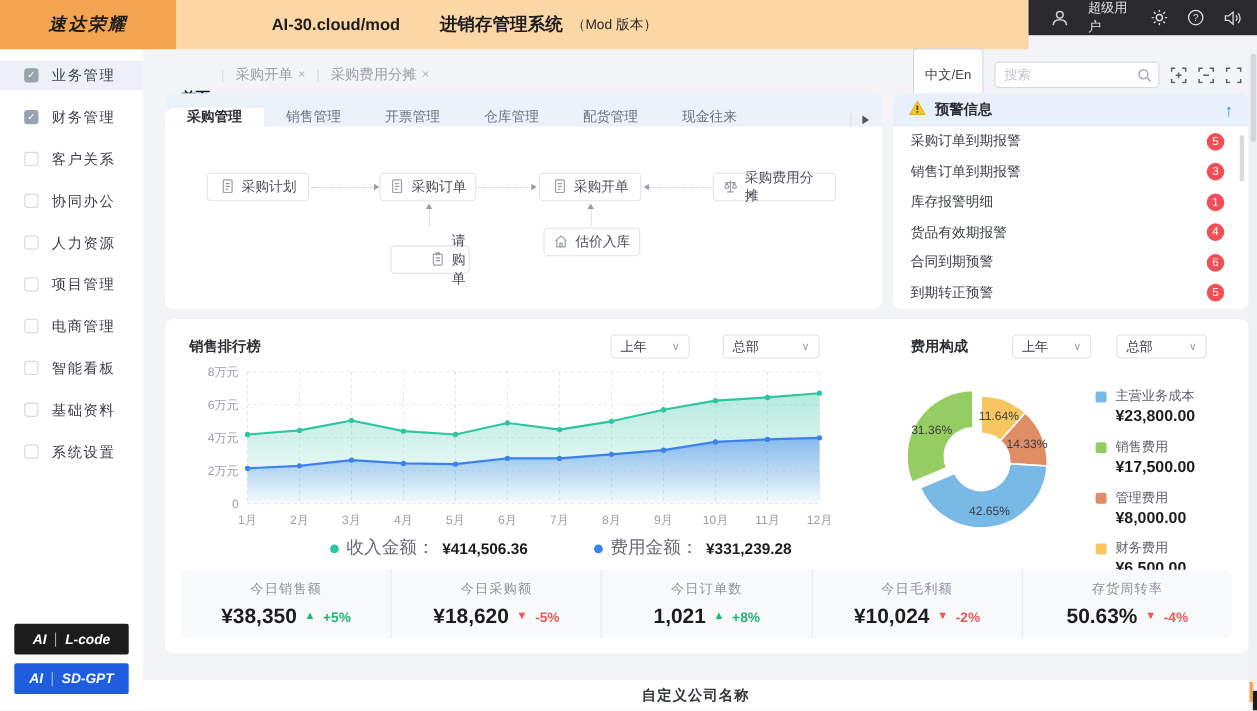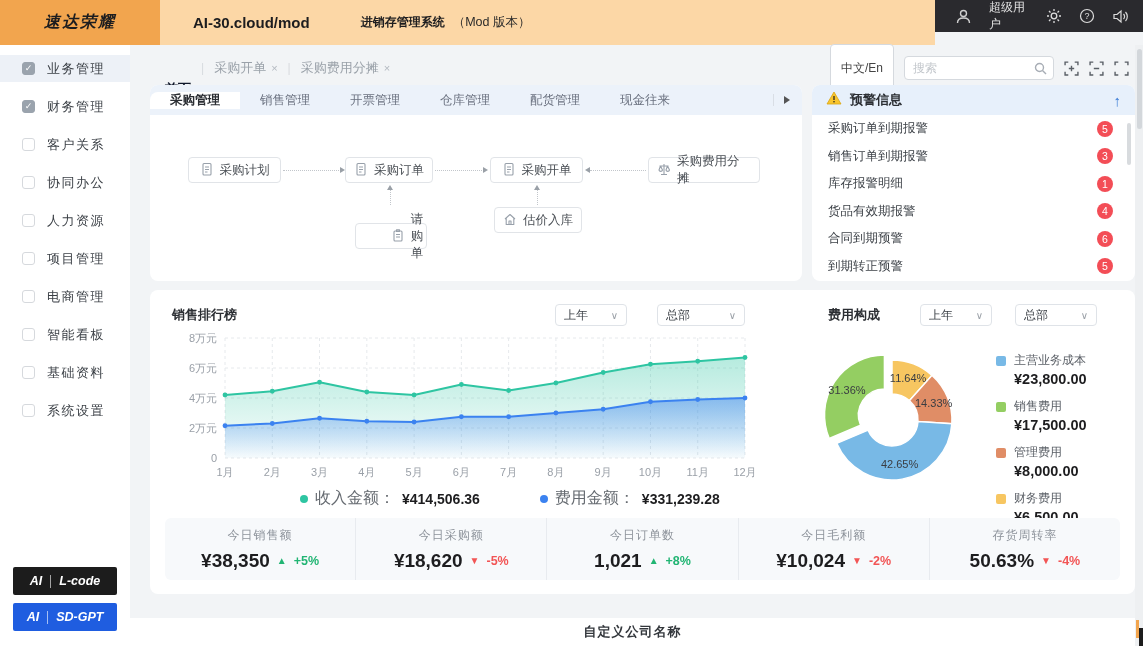--- a/index.html
+++ b/index.html
@@ -3,23 +3,23 @@
 <meta charset="utf-8">
 <style>
   * { margin:0; padding:0; box-sizing:border-box; }
   html,body { width:1143px; height:646px; font-family:"Liberation Sans","DejaVu Sans",sans-serif; background:#f2f4f6; overflow:hidden; }
   .app { position:relative; width:1143px; height:646px; }
 
   
   .topbar { position:absolute; top:0; left:0; width:100%; height:45px; display:flex; }
   .logo-block { width:160px; height:45px; background:#f2a54e; display:flex; align-items:center; justify-content:center;
     font-size:16px; font-weight:bold; font-style:italic; color:#1d1d1f; letter-spacing:2px; }
-  .title-block { flex:1; height:45px; background:#fcd7a6; display:flex; align-items:center; padding-left:33px; }
+  .title-block { flex:1; height:45px; background:#fcd7a6; display:flex; align-items:center; padding-left:87px; }
   .title-block .prod { font-size:15px; font-weight:bold; color:#1d1d1f; }
-  .title-block .sys  { font-size:12px; font-weight:bold; color:#1d1d1f; margin-left:51px;font-family:Liberation Mono, monospace; }
+  .title-block .sys  { font-size:16px; font-weight:bold; color:#1d1d1f; margin-left:36px;font-family:Liberation Mono, monospace; }
   .title-block .edition { font-size:12.5px; color:#2a2a2a; margin-left:8px; }
   .user-block { width:208px; height:32px; background:#2a2a2e; display:flex; align-items:center; gap:17px; padding:0 14px 0 20px; }
   .user-block .uname { font-size:12px; color:#e3e3e3; }
   .uicon { display:inline-flex; align-items:center; justify-content:center; cursor:pointer; }
   .uicon svg { display:block; }
 
   
   .sidebar { position:absolute; left:0; top:45px; width:130px; bottom:0; background:#fff; box-shadow:1px 0 0 #ececee; }
   .menu { padding-top:10px; }
   .menu-item { height:27px; margin-bottom:11px; display:flex; align-items:center; padding-left:22px; gap:12px; cursor:pointer; }
@@ -46,21 +46,21 @@
   .crumb .x { color:#b3b9c0; font-size:11px; cursor:pointer; }
   .top-controls { margin-left:auto; display:flex; align-items:center; gap:10px; }
   .lang-btn { border:1px solid #d5d9de; background:#fff; border-radius:4px; font-size:12px; color:#444; padding:15px 10px; cursor:pointer; }
   .search-box { width:150px; height:24px; border:1px solid #d5d9de; border-radius:4px; background:#fff; display:flex; align-items:center; padding:0 6px 0 8px; }
   .search-box input { border:none; outline:none; flex:1; font-size:12px; color:#333; width:100px; font-family:inherit; }
   .search-box input::placeholder { color:#c3c7cc; }
   .win-icon { cursor:pointer; display:flex; }
 
   
   .flow-card { left:20px; top:40px; width:652px; height:196px; }
-  .module-tabs { height:30px; background:#ecf2fa; border-radius:8px 8px 0 0; display:flex; align-items:center; position:relative; }
+  .module-tabs { height:30px; background:#ecf2fa; border-radius:8px 8px 0 0; display:flex; align-items:flex-end; position:relative; }
   .mtab { padding:0 20px; display:flex; align-items:center; font-size:12.5px; color:#6b7widgets280; color:#6b7280; cursor:pointer; }
   .mtab.active { background:#fff; color:#2b2e33; font-weight:bold; border-radius:8px 0 0 0; }
   .mtab-more { margin-left:auto; display:flex; align-items:center; padding:0 12px; gap:10px; cursor:pointer; }
   .mtab-more .bar { width:1px; height:12px; background:#d9dee5; }
   .mtab-more .tri { width:0; height:0; border-left:6px solid #555; border-top:4px solid transparent; border-bottom:4px solid transparent; }
   .flow { position:relative; height:166px; }
   .flow-node { position:absolute; height:26px; border:1px solid #e1e4e8; border-radius:4px; background:#fff; display:flex; align-items:center; justify-content:center; gap:6px; font-size:12.5px; color:#4a4f55; cursor:pointer; padding:0 8px; }
   .flow-node svg { flex:0 0 auto; }
   .h-dash { position:absolute; border-top:1px dotted #c2c6cb; height:0; }
   .v-dash { position:absolute; border-left:1px dotted #c2c6cb; width:0; }

